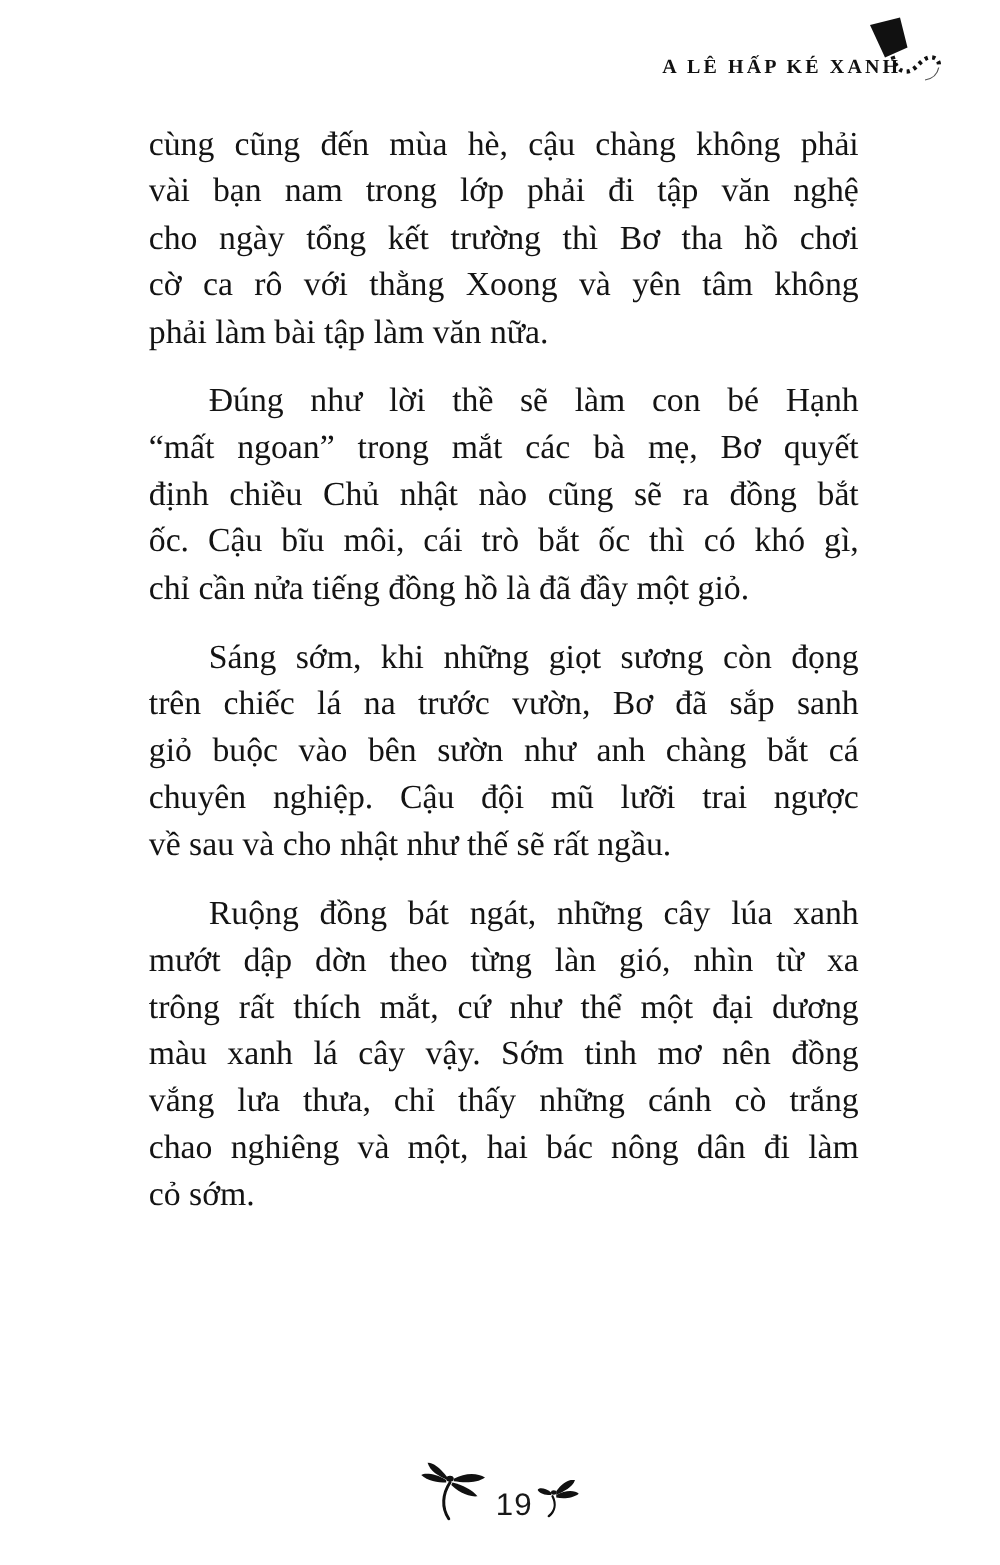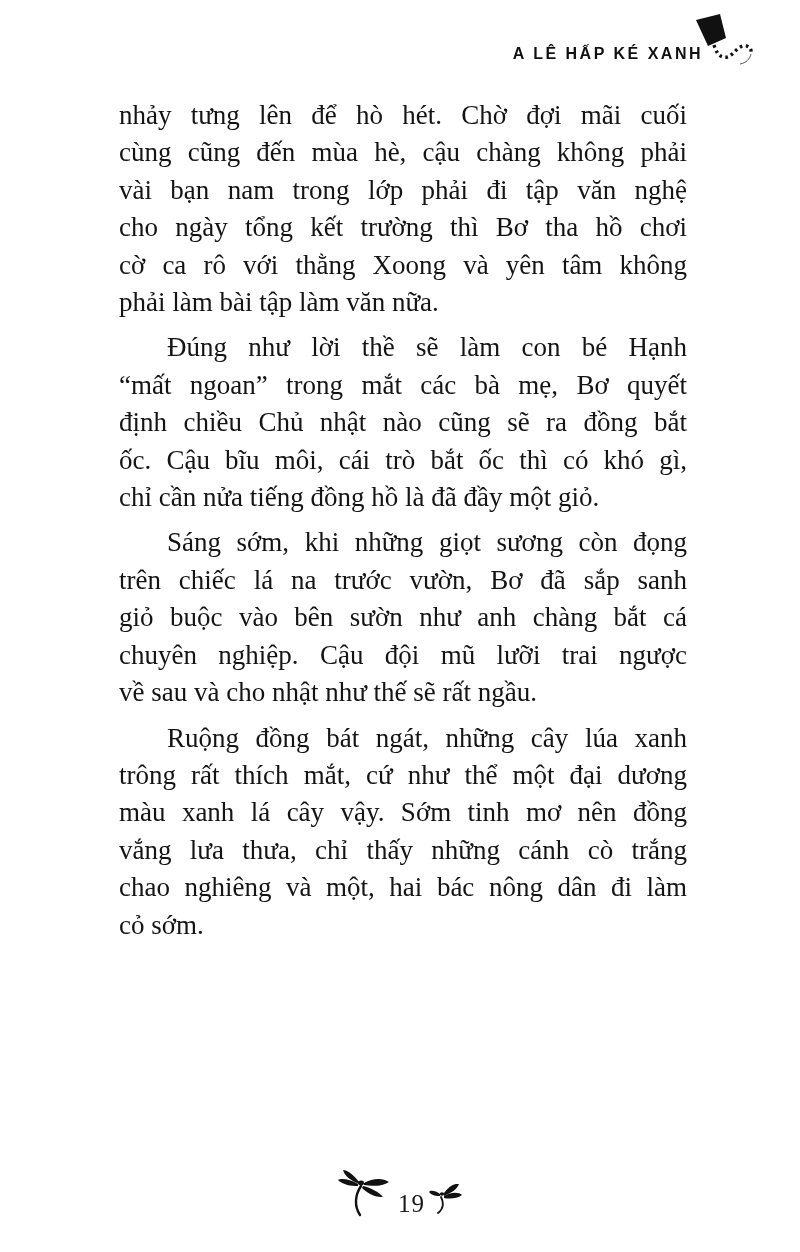--- a/index.html
+++ b/index.html
@@ -11,22 +11,22 @@
     background: #ffffff;
     font-family: "Liberation Serif", serif;
     color: #141414;
     overflow: hidden;
   }
 
   
   .header-title {
     position: absolute;
     top: 45px;
-    right: 97px;
-    font-family: Liberation Sans, sans-serif;
+    right: 79px;
+    font-family: Liberation Serif, serif;
     font-weight: bold;
     font-size: 16px;
     letter-spacing: 2.5px;
     color: #111111;
     white-space: nowrap;
   }
   .kite {
     position: absolute;
     top: 13px;
     right: 42px;
@@ -34,21 +34,21 @@
     height: 54px;
   }
 
   
   .body-text {
     position: absolute;
     top: 97px;
     left: 119px;
     width: 568px;
   }
-  .paragraph + .paragraph { margin-top: 8px; font-family: Liberation Serif, serif; }
+  .paragraph + .paragraph { margin-top: 18px; font-family: Liberation Serif, serif; }
   .line {
     font-size: 27px;
     line-height: 37.4px;
     text-align: justify;
     text-align-last: justify;
     white-space: normal;
     overflow: hidden;
     max-height: 38px;
   }
   .line.last { text-align-last: left; }
@@ -59,42 +59,41 @@
     position: absolute;
     top: 1170px;
     left: 0;
     width: 100%;
     display: flex;
     justify-content: center;
     align-items: flex-start;
   }
   .dragonfly-large { width: 58px; height: 50px; margin-right: 3px; }
   .page-number {
-    font-family: Liberation Serif, serif;
+    font-family: Liberation Sans, sans-serif;
     font-size: 25px;
     color: #181818;
     margin-top: 20px;
     letter-spacing: 1px;
   }
   .dragonfly-small { width: 34px; height: 30px; margin-top: 14px; margin-left: 4px; }
 </style>
 </head>
 <body>
 
 <div class="header-title">A LÊ HẤP KÉ XANH</div>
 
 <svg class="kite" viewBox="0 0 88 54" aria-hidden="true">
   <polygon points="26,7 50,1 56,25 38,33" fill="#111111"></polygon>
   <path d="M44,32 C46,38 48,43 53,44 C62,46 65,35 73,33 C79,32 82,36 81,41" fill="none" stroke="#111111" stroke-width="3.4" stroke-dasharray="2.6 3.4" stroke-linecap="butt"></path>
   <path d="M81,41 C80,46 76,50 70,51" fill="none" stroke="#555555" stroke-width="1"></path>
 </svg>
 
 <div class="body-text">
     <div class="paragraph">
-      <div class="line">nhảy tưng lên để hò hét. Chờ đợi mãi cuối</div>
       <div class="line">cùng cũng đến mùa hè, cậu chàng không phải</div>
       <div class="line">vài bạn nam trong lớp phải đi tập văn nghệ</div>
       <div class="line">cho ngày tổng kết trường thì Bơ tha hồ chơi</div>
       <div class="line">cờ ca rô với thằng Xoong và yên tâm không</div>
       <div class="line last">phải làm bài tập làm văn nữa.</div>
     </div>
     <div class="paragraph">
       <div class="line first-indent">Đúng như lời thề sẽ làm con bé Hạnh</div>
       <div class="line">“mất ngoan” trong mắt các bà mẹ, Bơ quyết</div>
       <div class="line">định chiều Chủ nhật nào cũng sẽ ra đồng bắt</div>
@@ -103,20 +102,21 @@
     </div>
     <div class="paragraph">
       <div class="line first-indent">Sáng sớm, khi những giọt sương còn đọng</div>
       <div class="line">trên chiếc lá na trước vườn, Bơ đã sắp sanh</div>
       <div class="line">giỏ buộc vào bên sườn như anh chàng bắt cá</div>
       <div class="line">chuyên nghiệp. Cậu đội mũ lưỡi trai ngược</div>
       <div class="line last">về sau và cho nhật như thế sẽ rất ngầu.</div>
     </div>
     <div class="paragraph">
       <div class="line first-indent">Ruộng đồng bát ngát, những cây lúa xanh</div>
+      <div class="line">mướt dập dờn theo từng làn gió, nhìn từ xa</div>
       <div class="line">trông rất thích mắt, cứ như thể một đại dương</div>
       <div class="line">màu xanh lá cây vậy. Sớm tinh mơ nên đồng</div>
       <div class="line">vắng lưa thưa, chỉ thấy những cánh cò trắng</div>
       <div class="line">chao nghiêng và một, hai bác nông dân đi làm</div>
       <div class="line last">cỏ sớm.</div>
     </div>
   </div>
 
 <div class="footer">
   <svg class="dragonfly-large" viewBox="0 0 58 50" aria-hidden="true">

